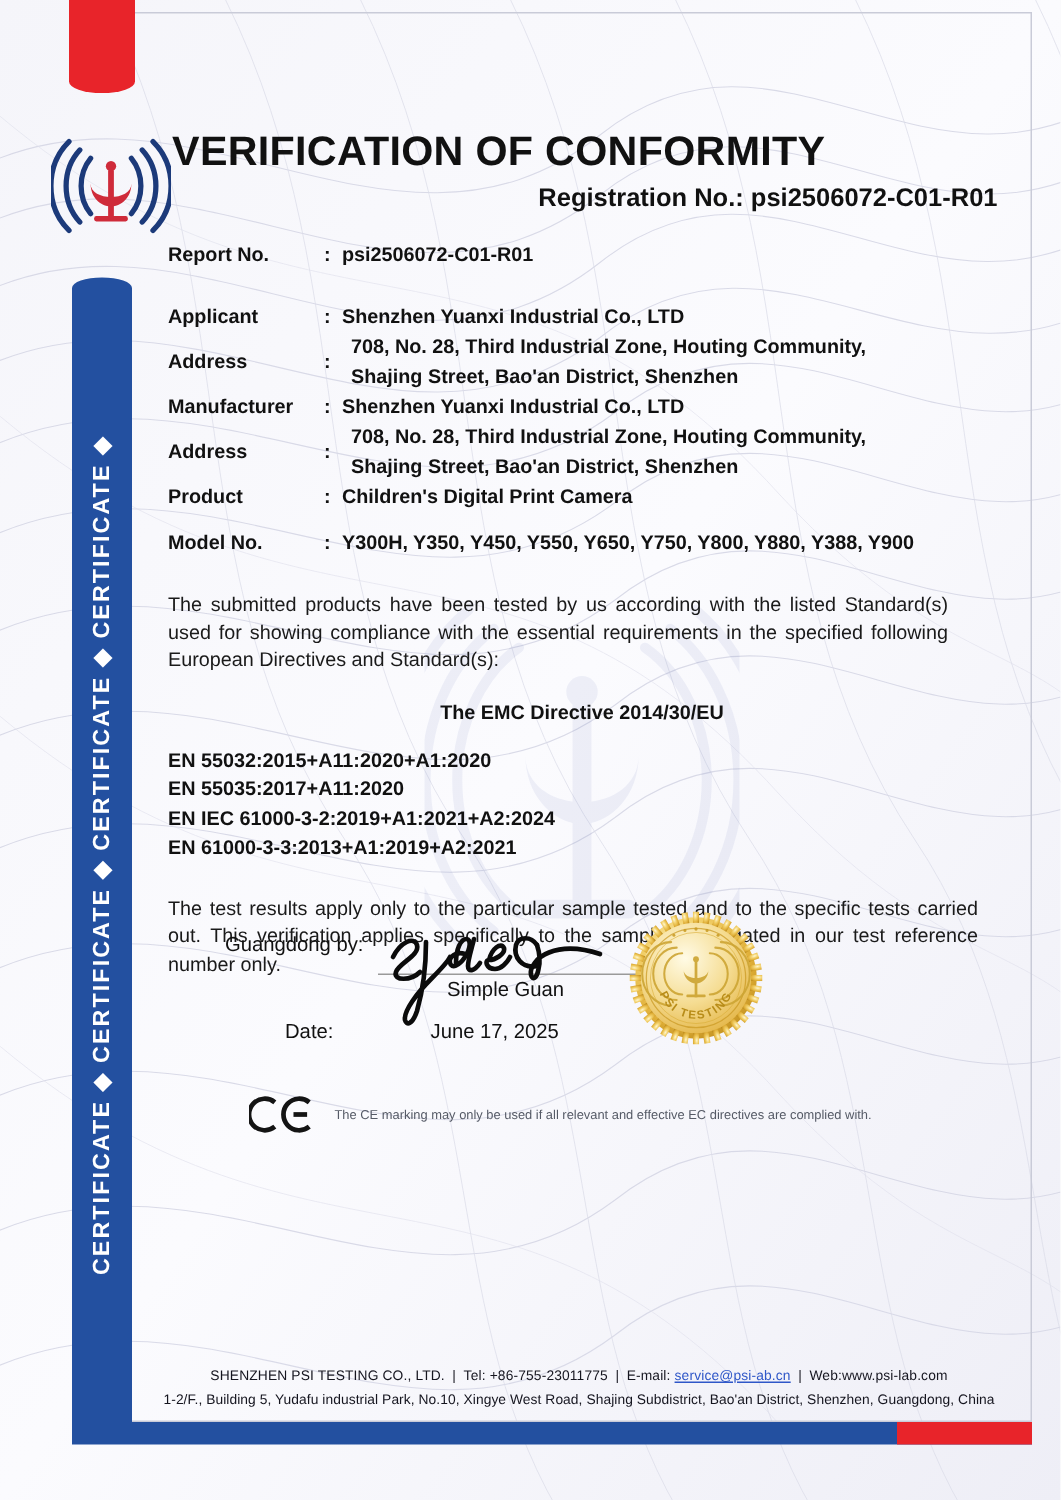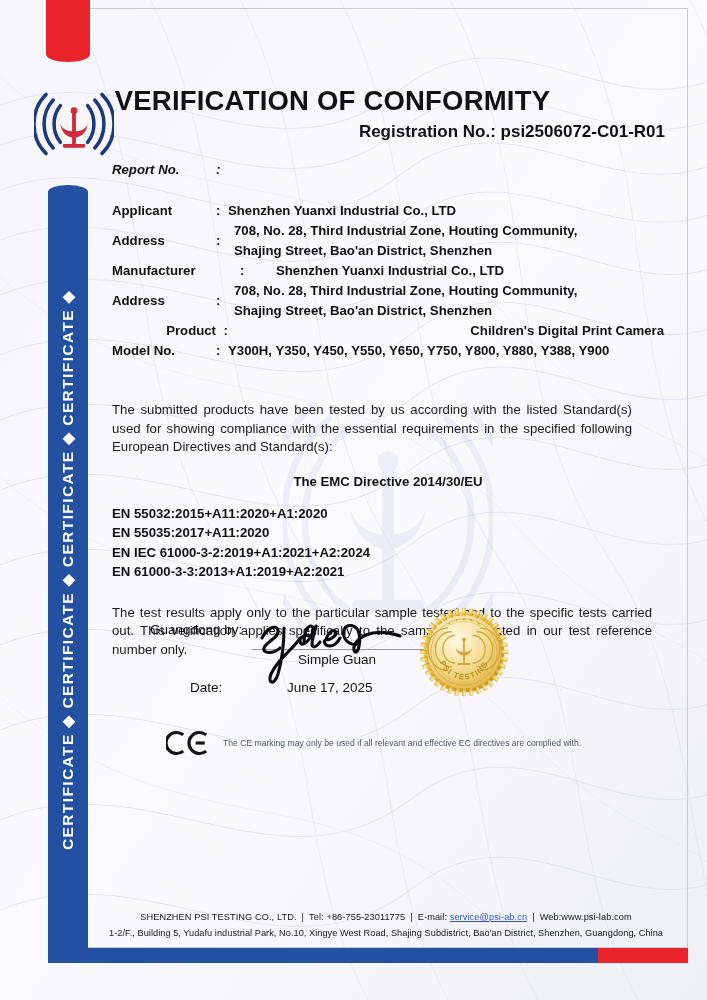--- a/index.html
+++ b/index.html
@@ -161,38 +161,38 @@
   .field-colon {
     width: 12px;
     flex: 0 0 12px;
   }
   .field-value {
     flex: 1 1 auto;
     font-weight: bold;
   }
   .field-value .line2 { display: block; padding-left: 6px; }
 
-  .row-report { margin-bottom: 21px; font-style: italic; }
+  .row-report { margin-bottom: 21px; }
   .row-applicant { margin-bottom: 0px; }
   .row-addr { margin-bottom: 0px; }
   .row-addr .field-label { align-self: center; }
   .row-addr .field-colon { align-self: center; }
-  .row-mfr { margin-bottom: 0px; gap: 24px; }
-  .row-product { margin-bottom: 0px; text-align: right; }
+  .row-mfr { margin-bottom: 0px; }
+  .row-product { margin-bottom: 11px; }
   .row-model { margin-bottom: 0px; }
 
   .para {
     font-size: 13.2px;
     line-height: 18.5px;
     color: #1a1a1a;
     text-align: justify;
     font-weight: normal;
   }
 
-  .para-1 { margin-top: 40px; width: 520px; }
+  .para-1 { margin-top: 22px; width: 520px; }
 
   .directive {
     margin-top: 17px;
     font-size: 13.2px;
     font-weight: bold;
     color: #111;
     text-align: center;
   }
 
   .std-list {
@@ -389,20 +389,21 @@
   </div>
 
   <div class="title">VERIFICATION OF CONFORMITY</div>
   <div class="reg-no">Registration No.: psi2506072-C01-R01</div>
 
   <div class="body-area">
 
     <div class="field-row row-report">
       <div class="field-label">Report No.</div>
       <div class="field-colon">:</div>
+      <div class="field-value">psi2506072-C01-R01</div>
     </div>
 
     <div class="field-row row-applicant">
       <div class="field-label">Applicant</div>
       <div class="field-colon">:</div>
       <div class="field-value">Shenzhen Yuanxi Industrial Co., LTD</div>
     </div>
 
     <div class="field-row row-addr">
       <div class="field-label">Address</div>

